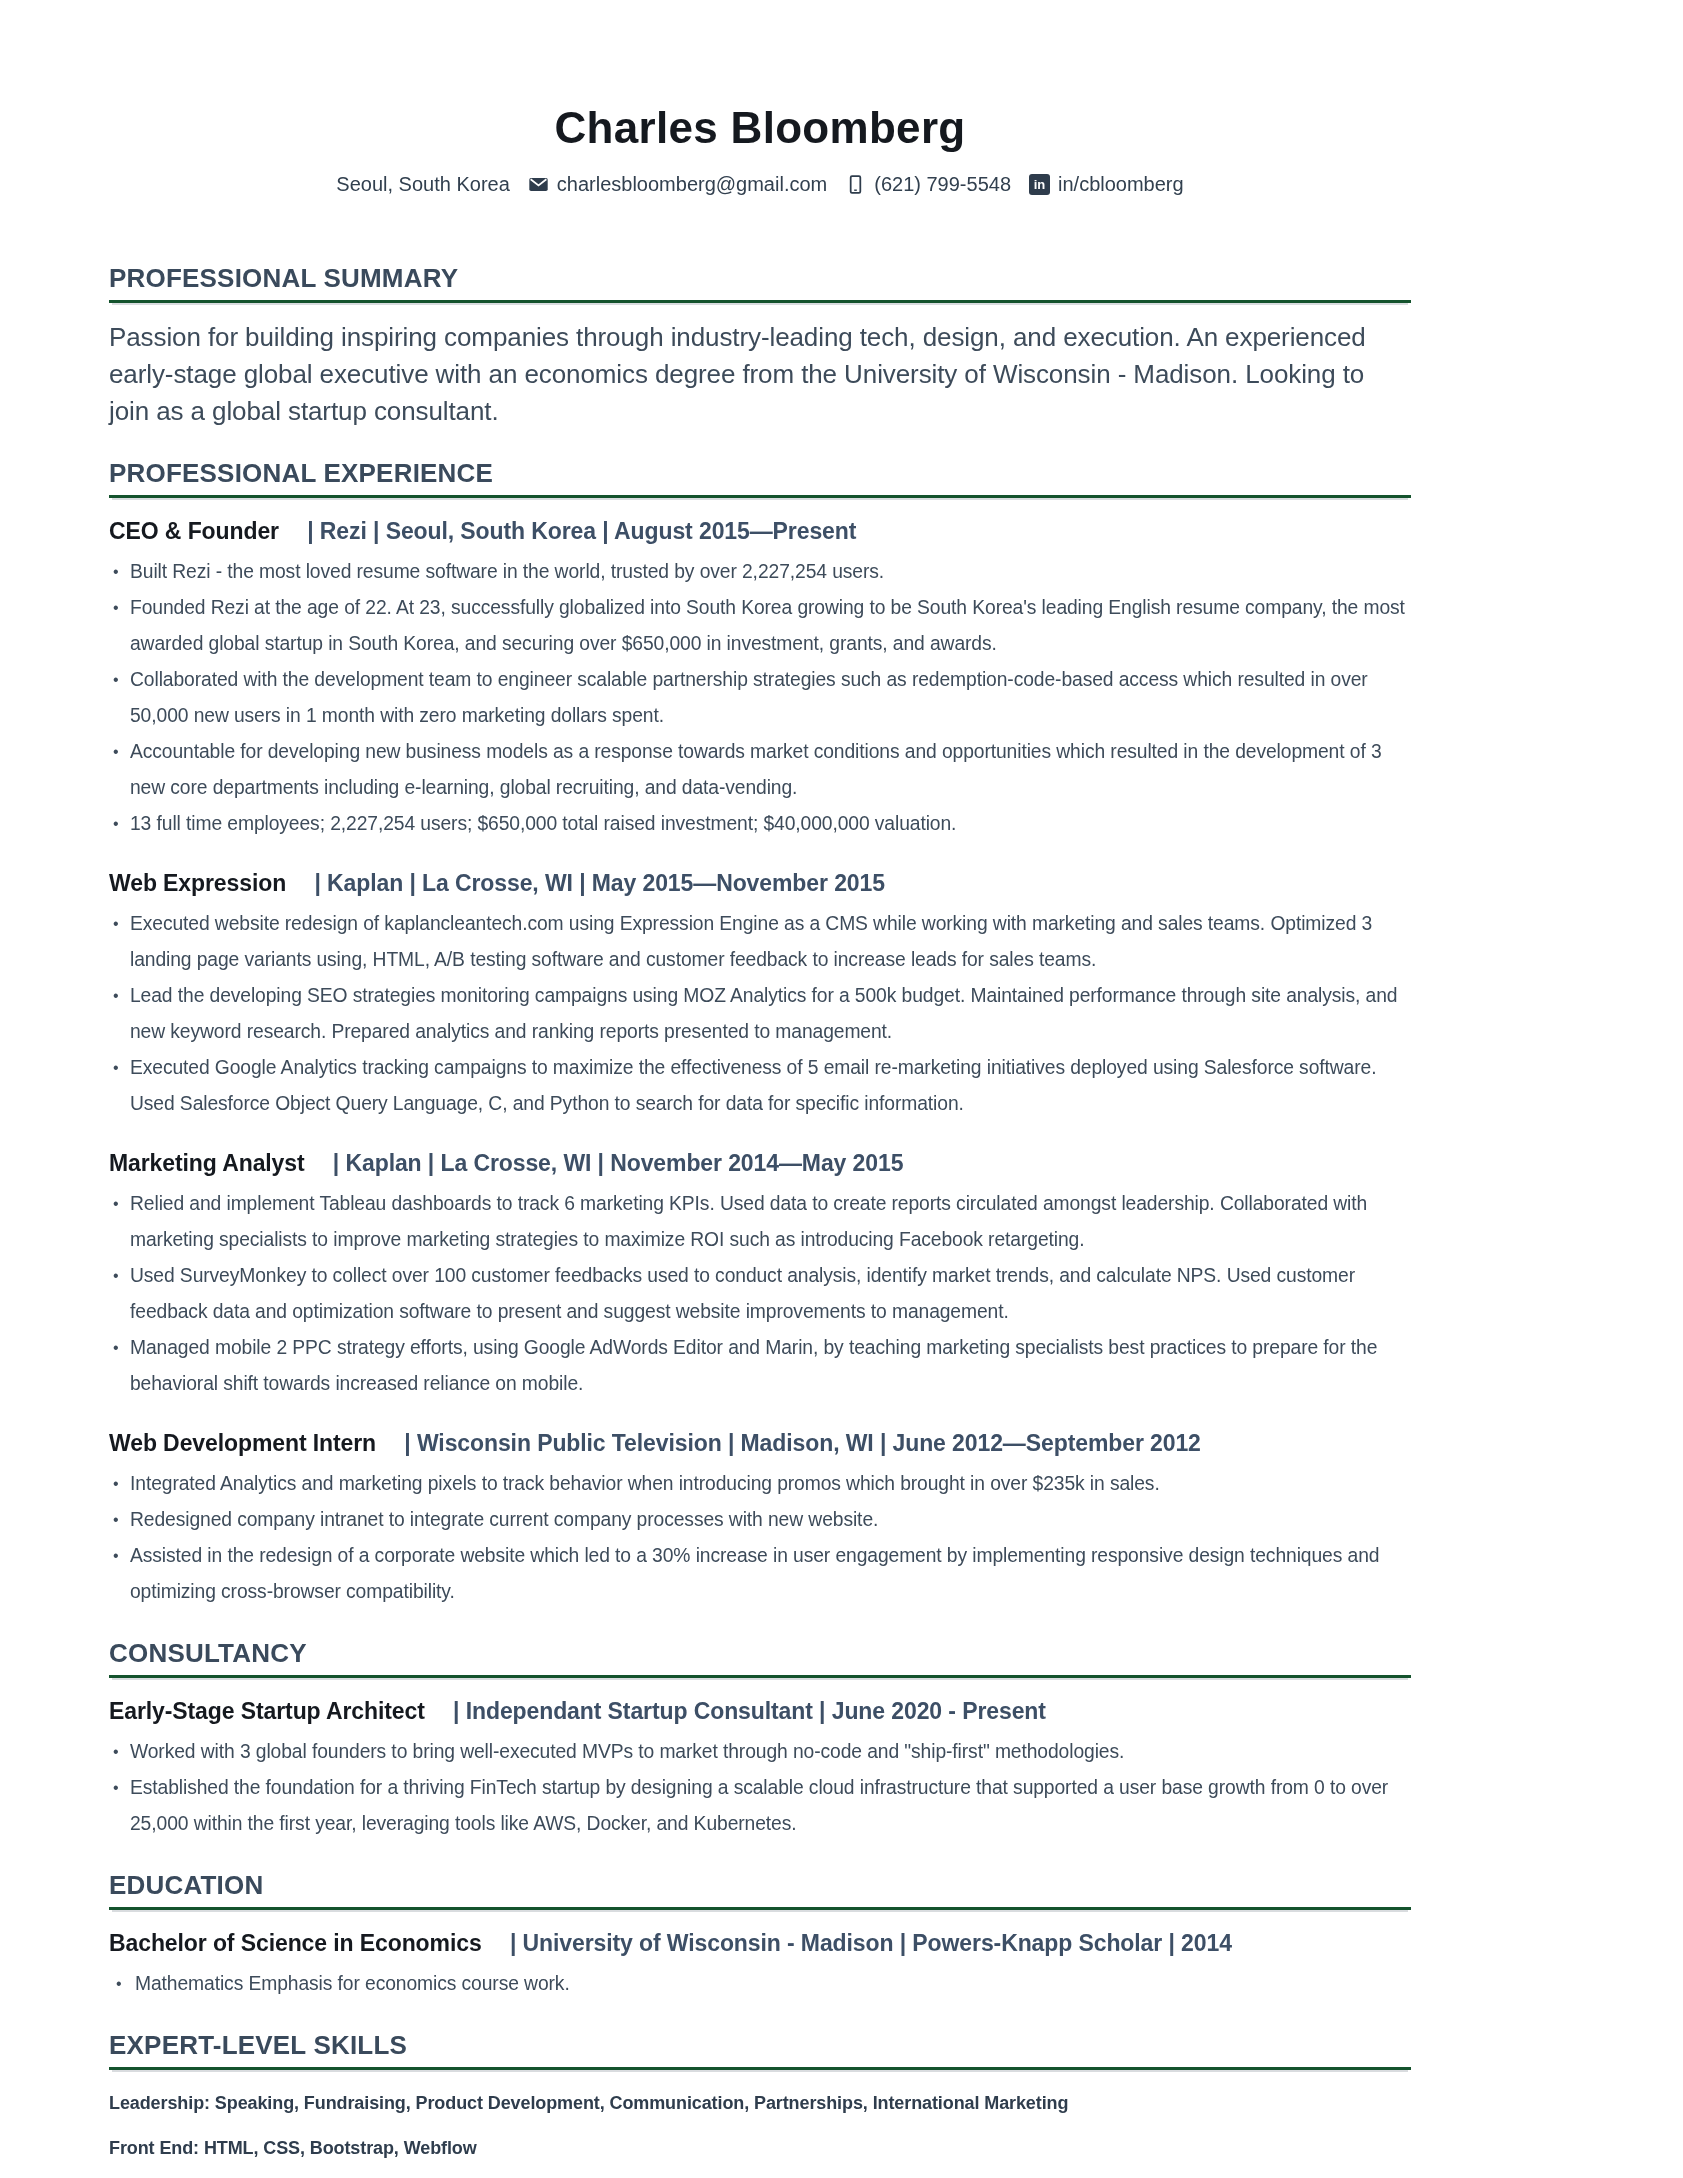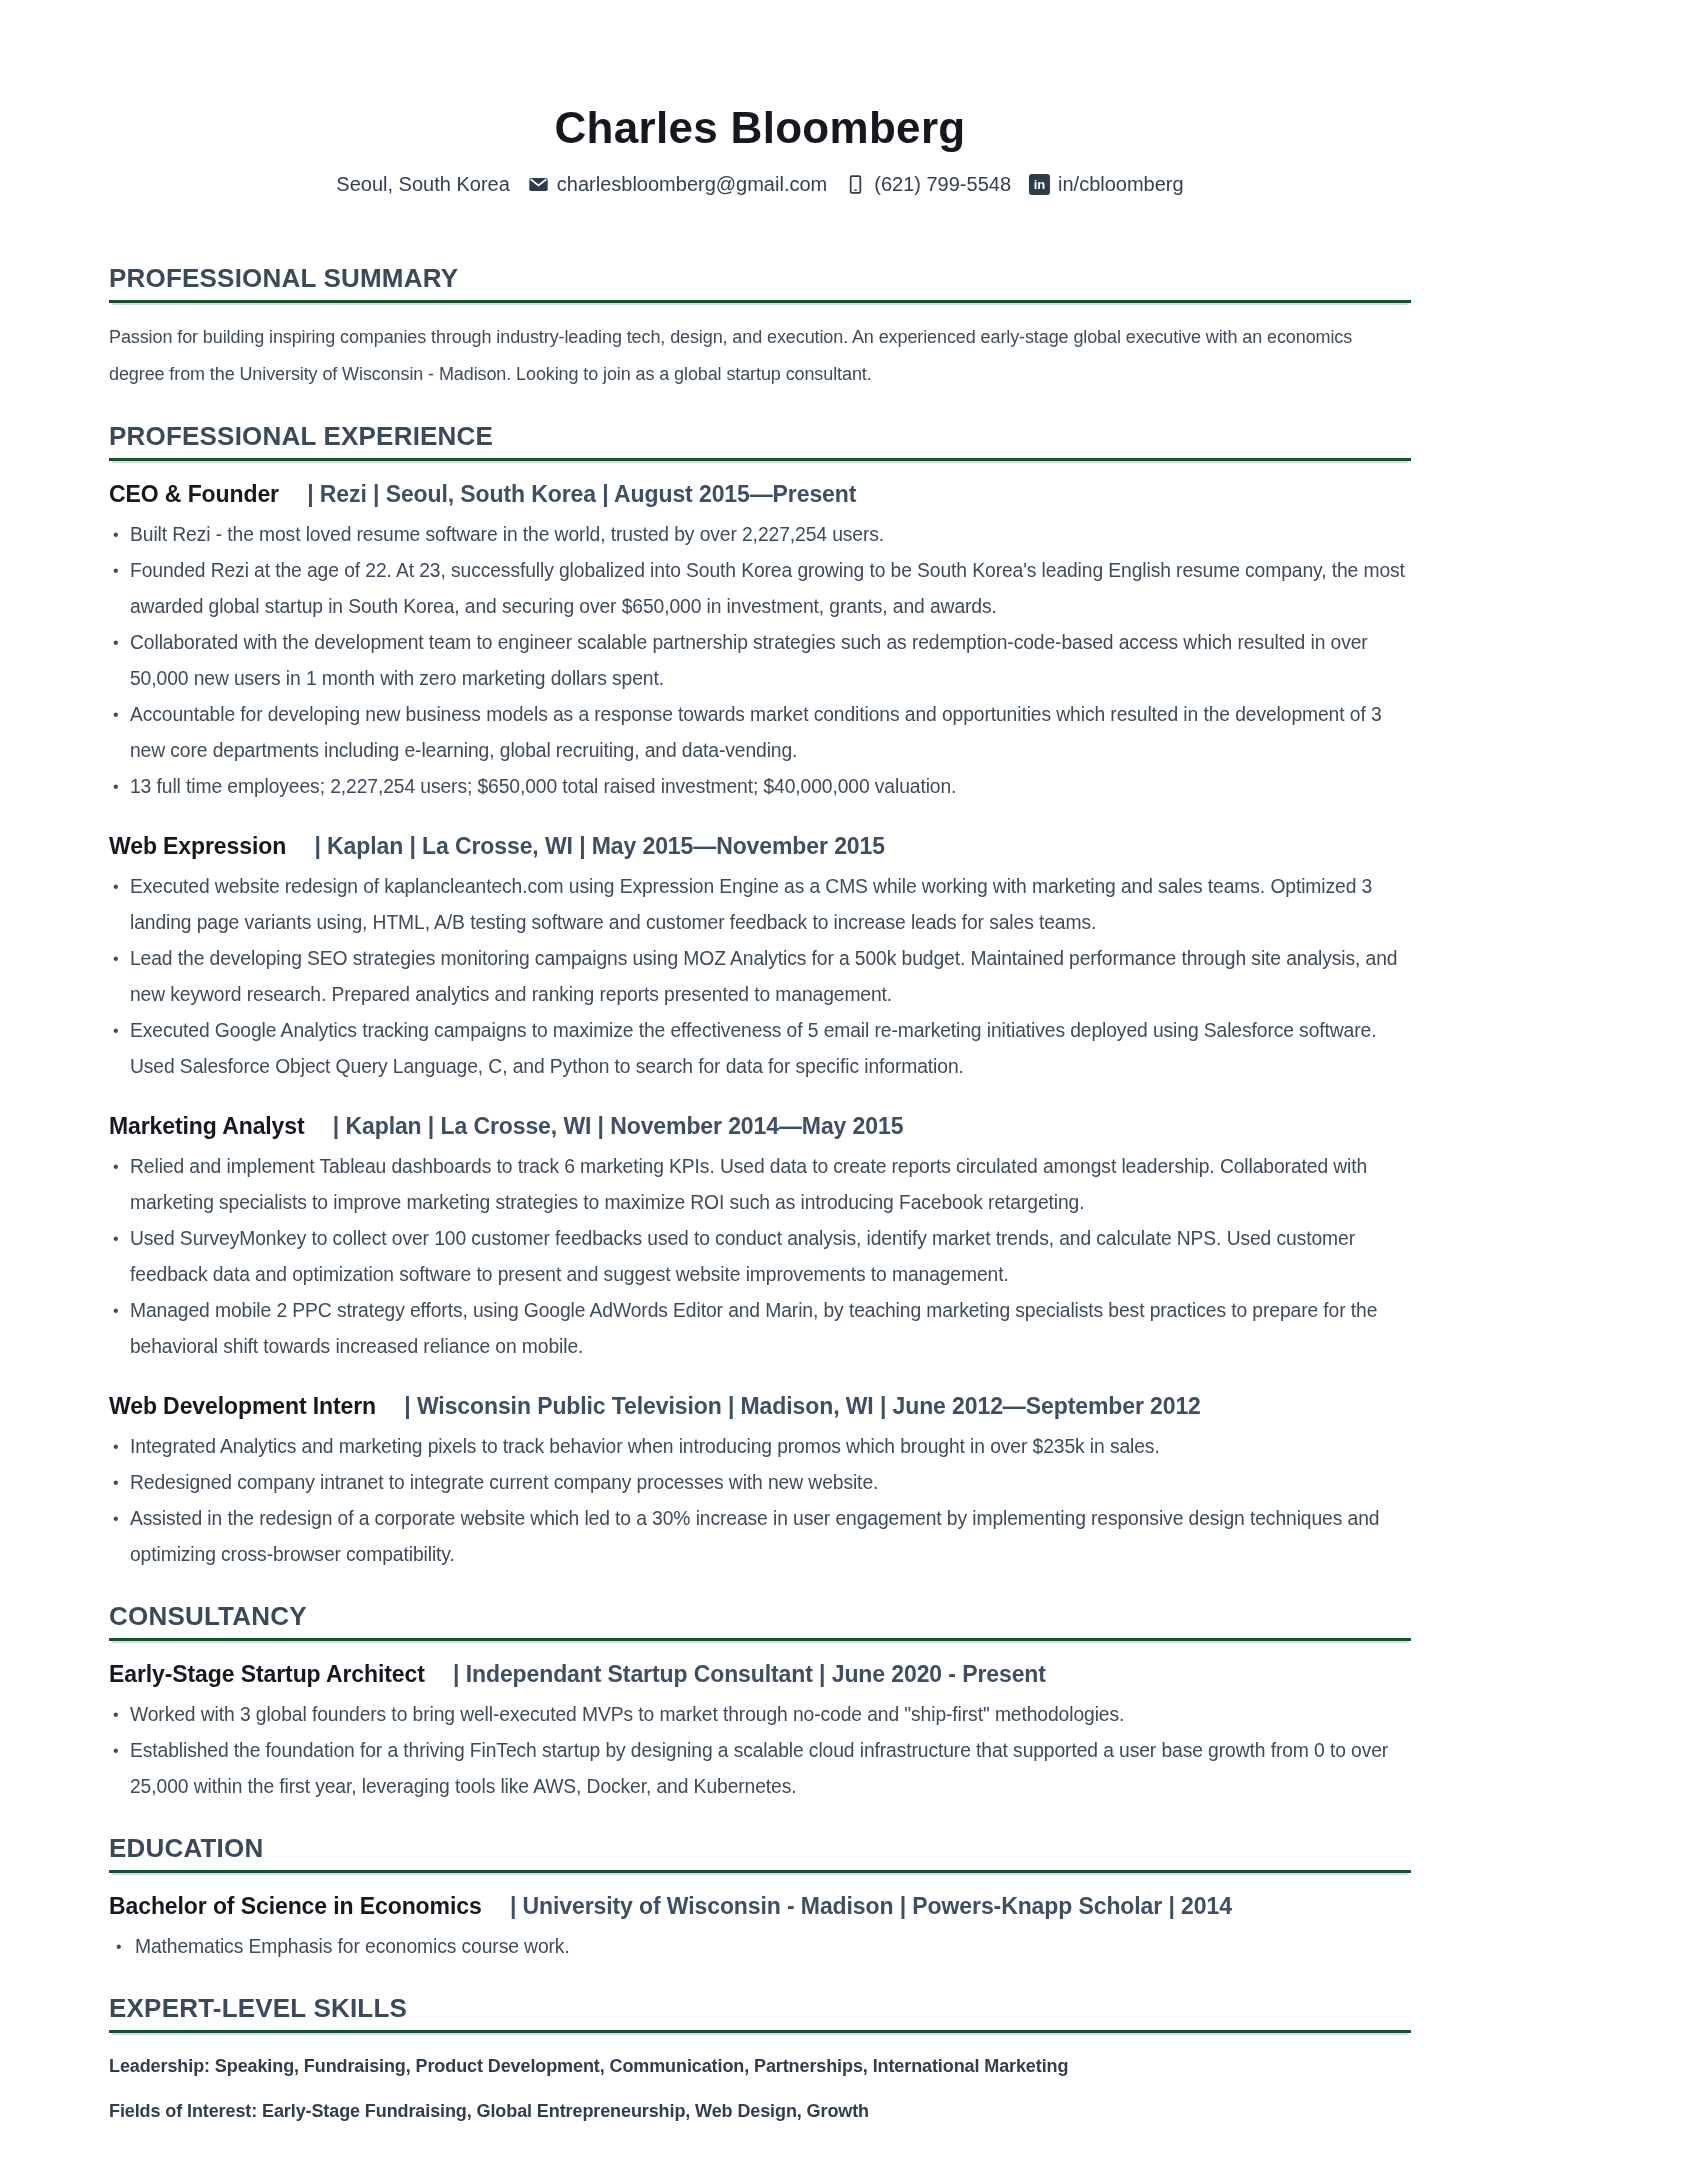--- a/index.html
+++ b/index.html
@@ -65,21 +65,21 @@
     line-height: 30px;
     font-weight: 600;
     color: #3a4a5c;
     letter-spacing: 0.2px;
     padding-bottom: 7px;
     border-bottom: 3px solid #14532d;
     box-shadow: 0 5px 0 -3px #d9dcdf;
   }
   .summary-text {
     margin-top: 16px;
-    font-size: 18px;
+    font-size: 26px;
     line-height: 37px;
     color: #3d4b5a;
     letter-spacing: -0.1px;
   }
   
   .job { margin-top: 26px; }
   .job--first { margin-top: 18px; }
   .job-title-line {
     font-size: 23px;
     line-height: 30px;
@@ -231,17 +231,18 @@
       </div>
       <div class="bullets">
         <div class="bullet bullet--edu">Mathematics Emphasis for economics course work.</div>
       </div>
     </div>
   </div>
 
   <div class="section">
     <div class="section-heading">EXPERT-LEVEL SKILLS</div>
     <div class="skill-line">Leadership: Speaking, Fundraising, Product Development, Communication, Partnerships, International Marketing</div>
+    <div class="skill-line">Front End: HTML, CSS, Bootstrap, Webflow</div>
     <div class="skill-line">Fields of Interest: Early-Stage Fundraising, Global Entrepreneurship, Web Design, Growth</div>
   </div>
 
 </div>
 
 
 </body></html>

